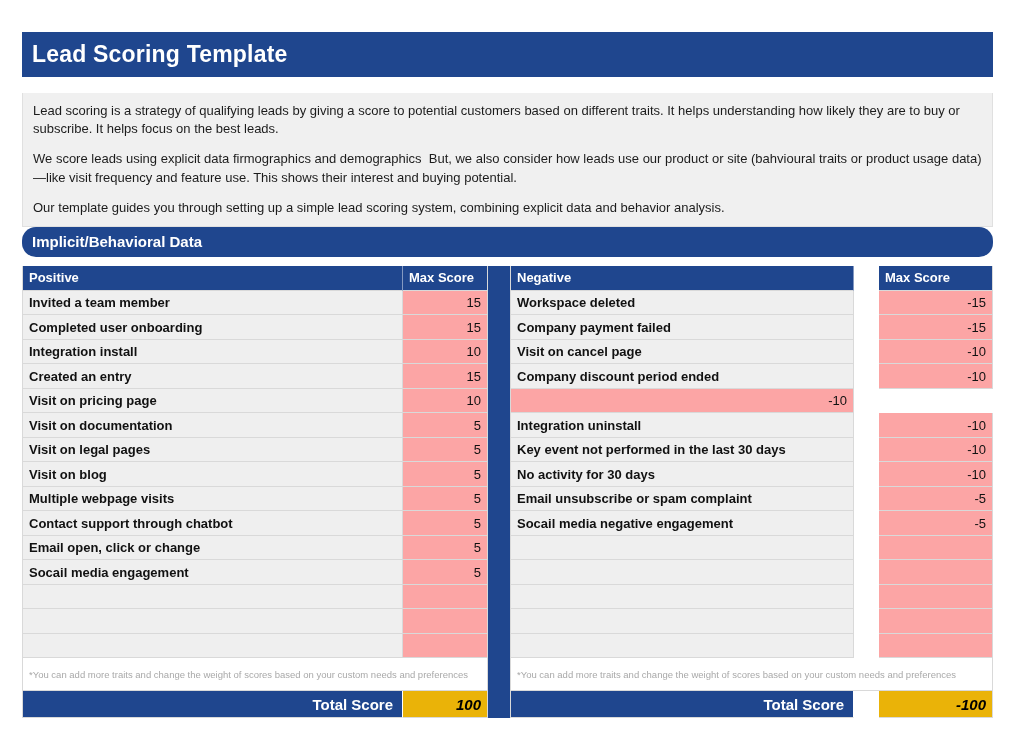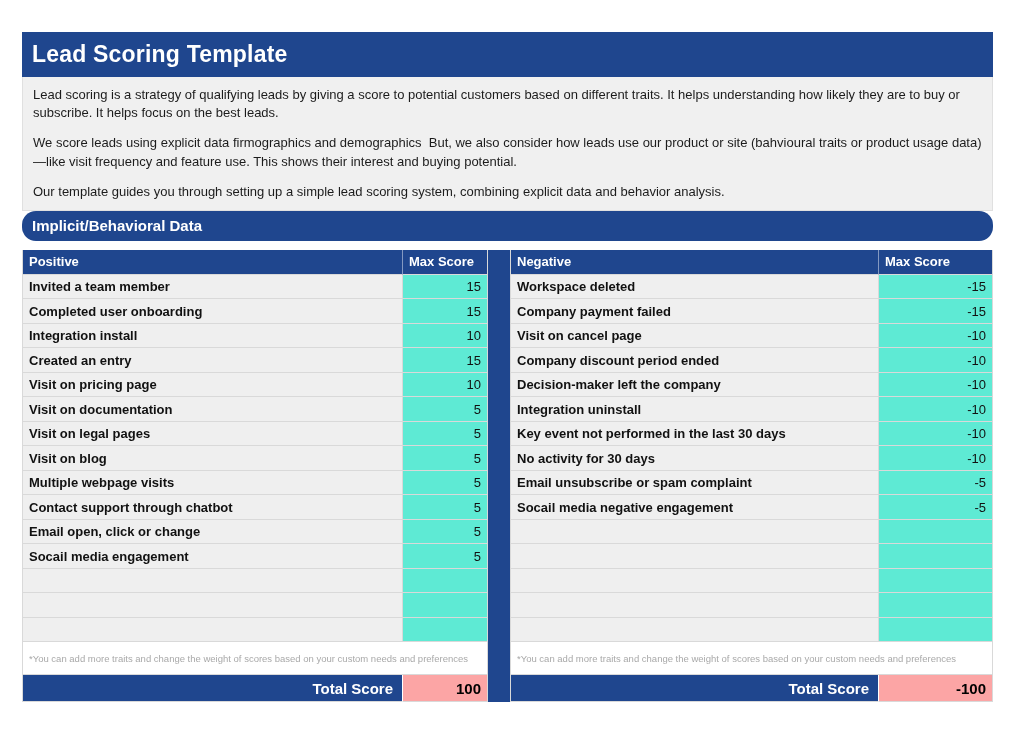--- a/index.html
+++ b/index.html
@@ -25,21 +25,21 @@
     display: flex; align-items: center; padding: 0 10px;
   }
   .title-bar h1 {
     margin: 0; color: #ffffff; font-size: 23px; font-weight: bold;
     letter-spacing: 0.2px;
   }
 
   
   .intro {
     background: #F0F0F0; border: 1px solid #E0E0E0; border-top: none;
-    padding: 9px 10px; font-size: 13px; line-height: 1.4; color: #1c1c1c;
+    padding: 9px 10px; font-size: 13px; line-height: 1.4; color: #1c1c1c; margin-top: 16px;
   }
   .intro p { margin: 0 0 12px 0; white-space: pre-wrap; }
   .intro p:last-child { margin-bottom: 0; }
 
   
   .section-header {
     background: var(--blue); height: 30px;
     display: flex; align-items: center; padding: 0 10px; border-radius: 14px;
   }
   .section-header h2 { margin: 0; color: #fff; font-size: 15px; font-weight: bold; }
@@ -48,54 +48,54 @@
   .tables {
     margin-top: 9px;
     display: grid;
     grid-template-columns: 466px 22px 483px;
   }
   .blue-strip { background: var(--blue); }
 
   .score-table { border-left: 1px solid var(--border); }
   .row { display: grid; }
   .t-left  .row { grid-template-columns: 1fr 85px; }
-  .t-right .row { grid-template-columns: 1fr 114px; }
+  .t-right .row { grid-template-columns: 1fr 114px; gap: 25px; }
 
   .cell {
     border-right: 1px solid var(--border);
     border-bottom: 1px solid var(--border);
     display: flex; align-items: center;
     overflow: hidden; white-space: nowrap;
   }
 
   .header-row .cell {
     background: var(--blue); color: #ffffff; font-weight: bold;
     font-size: 13px; height: 21px; padding: 12px 6px;
   }
   .header-row .trait { border-right: 1px solid rgba(255,255,255,0.45); }
 
   .body-row .cell { height: 24.5px; font-size: 13px; }
   .body-row .trait { background: var(--cell-gray); font-weight: bold; padding: 0 6px; }
-  .body-row .score { background: #5eead4; justify-content: flex-end; padding: 0 6px; }
+  .body-row .score { background: #fca5a5; justify-content: flex-end; padding: 0 6px; }
 
   .footnote-row { grid-template-columns: 1fr !important; }
   .footnote-row .cell {
     height: 31px; background: #ffffff; color: var(--muted);
     font-size: 9.5px; padding: 16px 6px;
   }
 
   .total-row .cell { height: 27px; font-size: 15px; font-weight: bold; }
   .total-row .total-label {
     background: var(--blue); color: #ffffff;
     justify-content: flex-end; padding: 0 9px;
     border-right: 1px solid #ffffff;
   }
   .total-row .total-value {
-    background: #fca5a5; color: #000000;
-    justify-content: flex-end; padding: 0 6px;
+    background: #eab308; color: #000000;
+    justify-content: flex-end; padding: 0 6px; font-style: italic;
   }
 </style>
 </head>
 <body>
 
 <div class="page">
 
   <header class="title-bar">
     <h1>Lead Scoring Template</h1>
   </header>
@@ -200,21 +200,20 @@
         </div>
         <div class="row body-row">
           <div class="cell trait">Visit on cancel page</div>
           <div class="cell score">-10</div>
         </div>
         <div class="row body-row">
           <div class="cell trait">Company discount period ended</div>
           <div class="cell score">-10</div>
         </div>
         <div class="row body-row">
-          <div class="cell trait">Decision-maker left the company</div>
           <div class="cell score">-10</div>
         </div>
         <div class="row body-row">
           <div class="cell trait">Integration uninstall</div>
           <div class="cell score">-10</div>
         </div>
         <div class="row body-row">
           <div class="cell trait">Key event not performed in the last 30 days</div>
           <div class="cell score">-10</div>
         </div>

